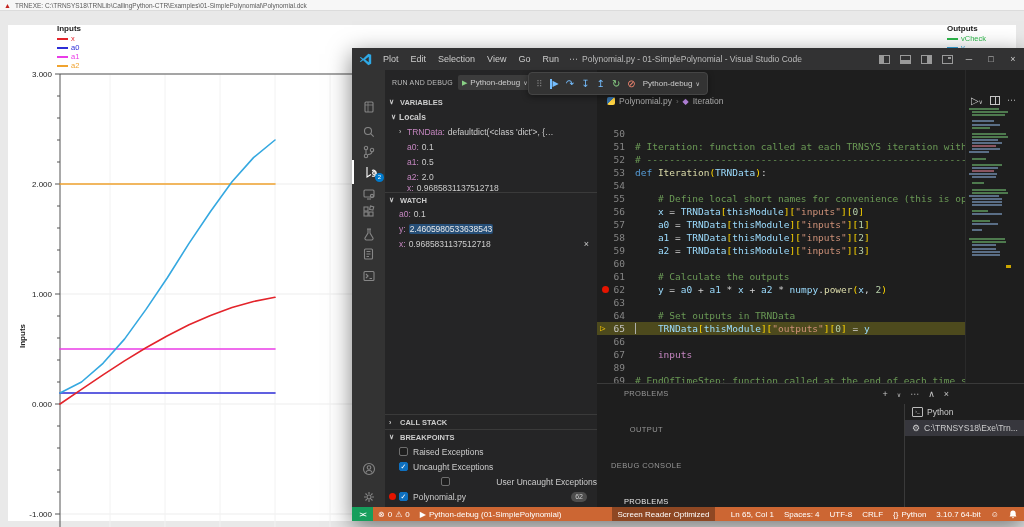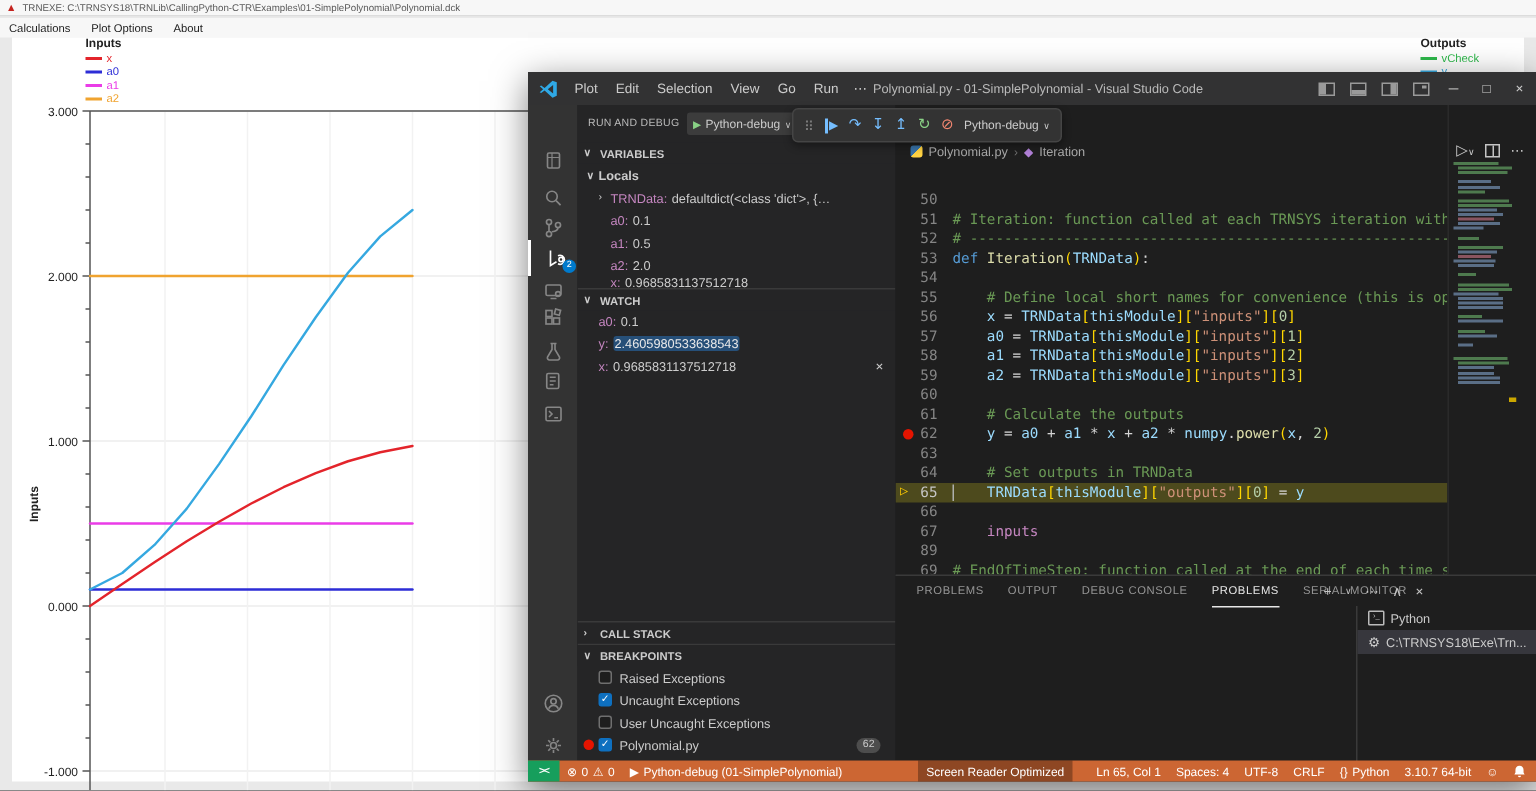--- a/index.html
+++ b/index.html
@@ -100,21 +100,21 @@
   
   .vs-debug-toolbar{position:absolute;left:176px;top:24px;height:21px;background:#333333;border:1px solid #454545;
                     border-radius:4px;display:flex;align-items:center;gap:7px;padding:0 7px;box-shadow:0 2px 6px rgba(0,0,0,.4);z-index:12;}
   .dbg-grip{color:#7a7a7a;font-size:9px;}
   .dbg-ic{font-size:10px;line-height:10px;}
   .blue{color:#75beff;} .green{color:#89d185;} .red{color:#f48771;}
   .dbg-cont{border-left:2px solid #75beff;padding-left:1px;font-size:8px;}
   .dbg-session{font-size:8px;color:#ccc;display:flex;gap:3px;align-items:center;}
   
   .vs-panel{position:absolute;left:245px;top:335px;width:427px;height:124px;background:#1e1e1e;border-top:1px solid #3a3a3a;}
-  .panel-tabs{position:absolute;left:14px;top:0;height:20px;display:flex;gap:16px;align-items:center;}
+  .panel-tabs{position:absolute;left:14px;top:0;height:20px;display:flex;gap:16px;align-items:center;flex-direction:column;}
   .panel-tab{font-size:7.5px;letter-spacing:.4px;color:#969696;height:20px;line-height:20px;}
   .panel-tab.active{color:#e7e7e7;border-bottom:1px solid #e7e7e7;}
   .panel-actions{position:absolute;right:75px;top:0;height:20px;display:flex;gap:9px;align-items:center;color:#c5c5c5;font-size:9px;}
   .term-list{position:absolute;right:0;top:20px;width:119px;height:104px;border-left:1px solid #3a3a3a;}
   .term-row{height:16px;display:flex;align-items:center;gap:4px;padding-left:7px;font-size:8.5px;color:#cccccc;white-space:nowrap;overflow:hidden;}
   .term-row.selected{background:#37373d;}
   .term-ico{width:9px;height:8px;border:1px solid #bbb;border-radius:1px;font-size:5px;line-height:7px;text-align:center;color:#bbb;flex:none;}
   .gear-ico{font-size:9px;color:#ccc;flex:none;}
   
   .vs-statusbar{position:absolute;left:0;top:459px;width:672px;height:14px;background:#cc6633;display:flex;align-items:center;
@@ -129,25 +129,20 @@
 </head>
 <body>
 
 <div class="stage">
 
   <div class="trn-window">
     <div class="trn-titlebar">
       <span class="trn-title-icon">▲</span>
       <span class="trn-title-text">TRNEXE: C:\TRNSYS18\TRNLib\CallingPython-CTR\Examples\01-SimplePolynomial\Polynomial.dck</span>
     </div>
-    <div class="trn-menubar" id="trn-menu">
-        <span class="trn-menu-item">Calculations</span>
-        <span class="trn-menu-item">Plot Options</span>
-        <span class="trn-menu-item">About</span>
-      </div>
     <div class="trn-plotarea"></div>
     <svg id="plot-svg" width="1024" height="527">
         <line x1="60" y1="74" x2="1000" y2="74" stroke="#ededed" stroke-width="1"></line>
         <line x1="60" y1="184" x2="1000" y2="184" stroke="#ededed" stroke-width="1"></line>
         <line x1="60" y1="294" x2="1000" y2="294" stroke="#ededed" stroke-width="1"></line>
         <line x1="60" y1="404" x2="1000" y2="404" stroke="#ededed" stroke-width="1"></line>
         <line x1="60" y1="514" x2="1000" y2="514" stroke="#ededed" stroke-width="1"></line>
         <line x1="110" y1="74" x2="110" y2="527" stroke="#f2f2f2" stroke-width="1"></line>
         <line x1="165" y1="74" x2="165" y2="527" stroke="#f2f2f2" stroke-width="1"></line>
         <line x1="220" y1="74" x2="220" y2="527" stroke="#f2f2f2" stroke-width="1"></line>
@@ -404,21 +399,21 @@
           <div class="tree-row" style="top: 374px;">
             <span class="bp-spacer"></span>
             <span class="cb"></span>
             <span>Raised Exceptions</span>
           </div>
           <div class="tree-row" style="top: 389px;">
             <span class="bp-spacer"></span>
             <span class="cb checked">✓</span>
             <span>Uncaught Exceptions</span>
           </div>
-          <div class="tree-row" style="top: 404px;">
+          <div class="tree-row" style="top: 404px; justify-content: space-between;">
             <span class="bp-spacer"></span>
             <span class="cb"></span>
             <span>User Uncaught Exceptions</span>
           </div>
           <div class="tree-row" style="top: 419px;">
             <span class="bp-dot"></span>
             <span class="cb checked">✓</span>
             <span>Polynomial.py</span>
             <span class="badge62">62</span>
           </div>

